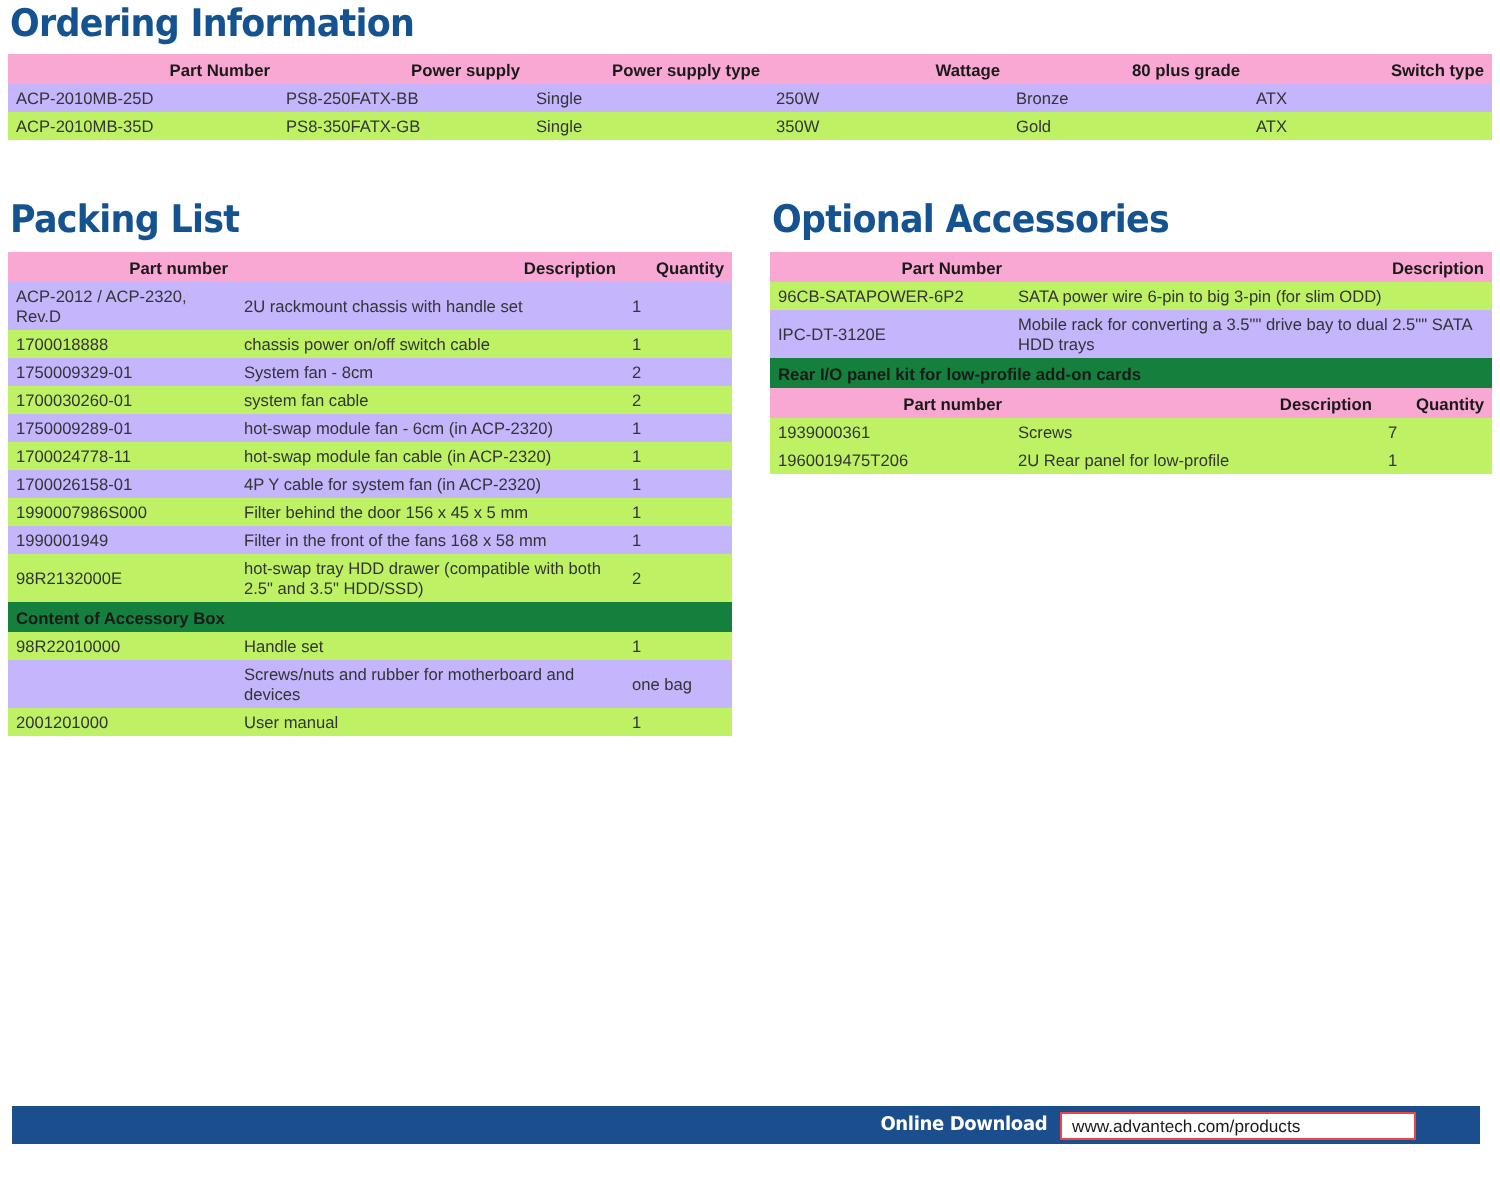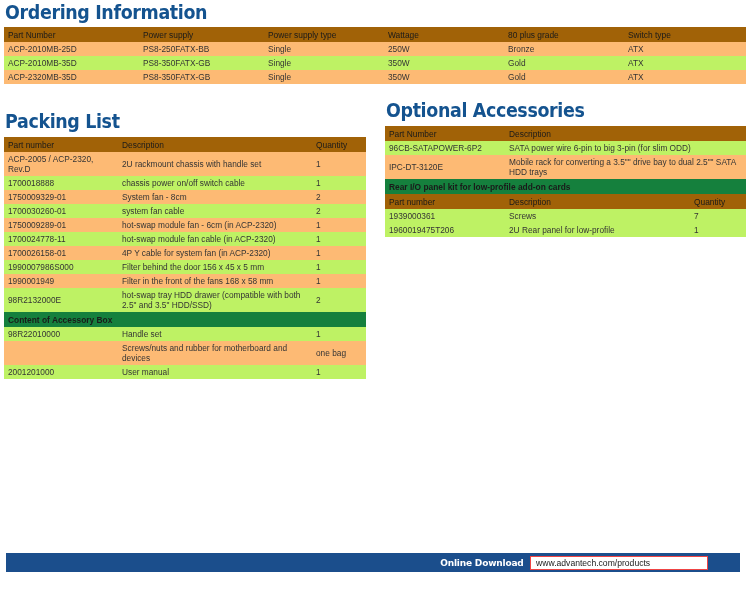--- a/index.html
+++ b/index.html
@@ -33,51 +33,51 @@
   
   table.spec {
     border-collapse: collapse;
     width: 100%;
     table-layout: fixed;
     font-size: 8.3px;
     line-height: 10px;
     color: #2b2b2b;
   }
   table.spec th {
-    background: #a16207;
+    background: #f9a8d4;
     color: #1a1a1a;
-    font-weight: normal;
-    text-align: left;
+    font-weight: bold;
+    text-align: right;
     padding: 2.5px 4px 2.5px 4px;
     font-size: 8.4px;
     vertical-align: middle;
     border: none;
   }
   table.spec td {
     padding: 2px 4px 2px 4px;
     vertical-align: middle;
     border: none;
     color: #343434;
   }
-  table.spec tr.alt td { background: #fdba74; }
+  table.spec tr.alt td { background: #c4b5fd; }
   table.spec tr.white td { background: #bef264; }
   tr.subhead td {
     background: #15803d;
     font-weight: bold;
     color: #1a1a1a;
     font-size: 8.4px;
     padding: 2.5px 4px;
   }
 
   
   #ordering-block { position: absolute; left: 4px; top: 2px; width: 742px; }
   #ordering-block .section-title { margin: 0 0 5px 1px; }
   #ordering-table-wrap { width: 742px; }
 
-  #packing-block { position: absolute; left: 4px; top: 111px; width: 362px; }
+  #packing-block { position: absolute; left: 4px; top: 100px; width: 362px; }
   #packing-block .section-title { margin: 0 0 6px 1px; }
 
   #optional-block { position: absolute; left: 385px; top: 100px; width: 361px; }
   #optional-block .section-title { margin: 0 0 6px 1px; }
 
   
   #footer-bar {
     position: absolute;
     left: 6px;
     top: 553px;
@@ -155,28 +155,20 @@
             <td>ATX</td>
           </tr>
           <tr class="white">
             <td>ACP-2010MB-35D</td>
             <td>PS8-350FATX-GB</td>
             <td>Single</td>
             <td>350W</td>
             <td>Gold</td>
             <td>ATX</td>
           </tr>
-          <tr class="alt">
-            <td>ACP-2320MB-35D</td>
-            <td>PS8-350FATX-GB</td>
-            <td>Single</td>
-            <td>350W</td>
-            <td>Gold</td>
-            <td>ATX</td>
-          </tr>
         </tbody>
       </table>
     </div>
   </div>
 
   <div id="packing-block">
     <div class="section-title">Packing List</div>
     <table class="spec" id="packing-table">
       <colgroup>
         <col style="width:114px">
@@ -185,21 +177,21 @@
       </colgroup>
       <thead>
         <tr>
           <th>Part number</th>
           <th>Description</th>
           <th>Quantity</th>
         </tr>
       </thead>
       <tbody>
         <tr class="alt">
-          <td>ACP-2005 / ACP-2320, Rev.D</td>
+          <td>ACP-2012 / ACP-2320, Rev.D</td>
           <td>2U rackmount chassis with handle set</td>
           <td>1</td>
         </tr>
         <tr class="white">
           <td>1700018888</td>
           <td>chassis power on/off switch cable</td>
           <td>1</td>
         </tr>
         <tr class="alt">
           <td>1750009329-01</td>

